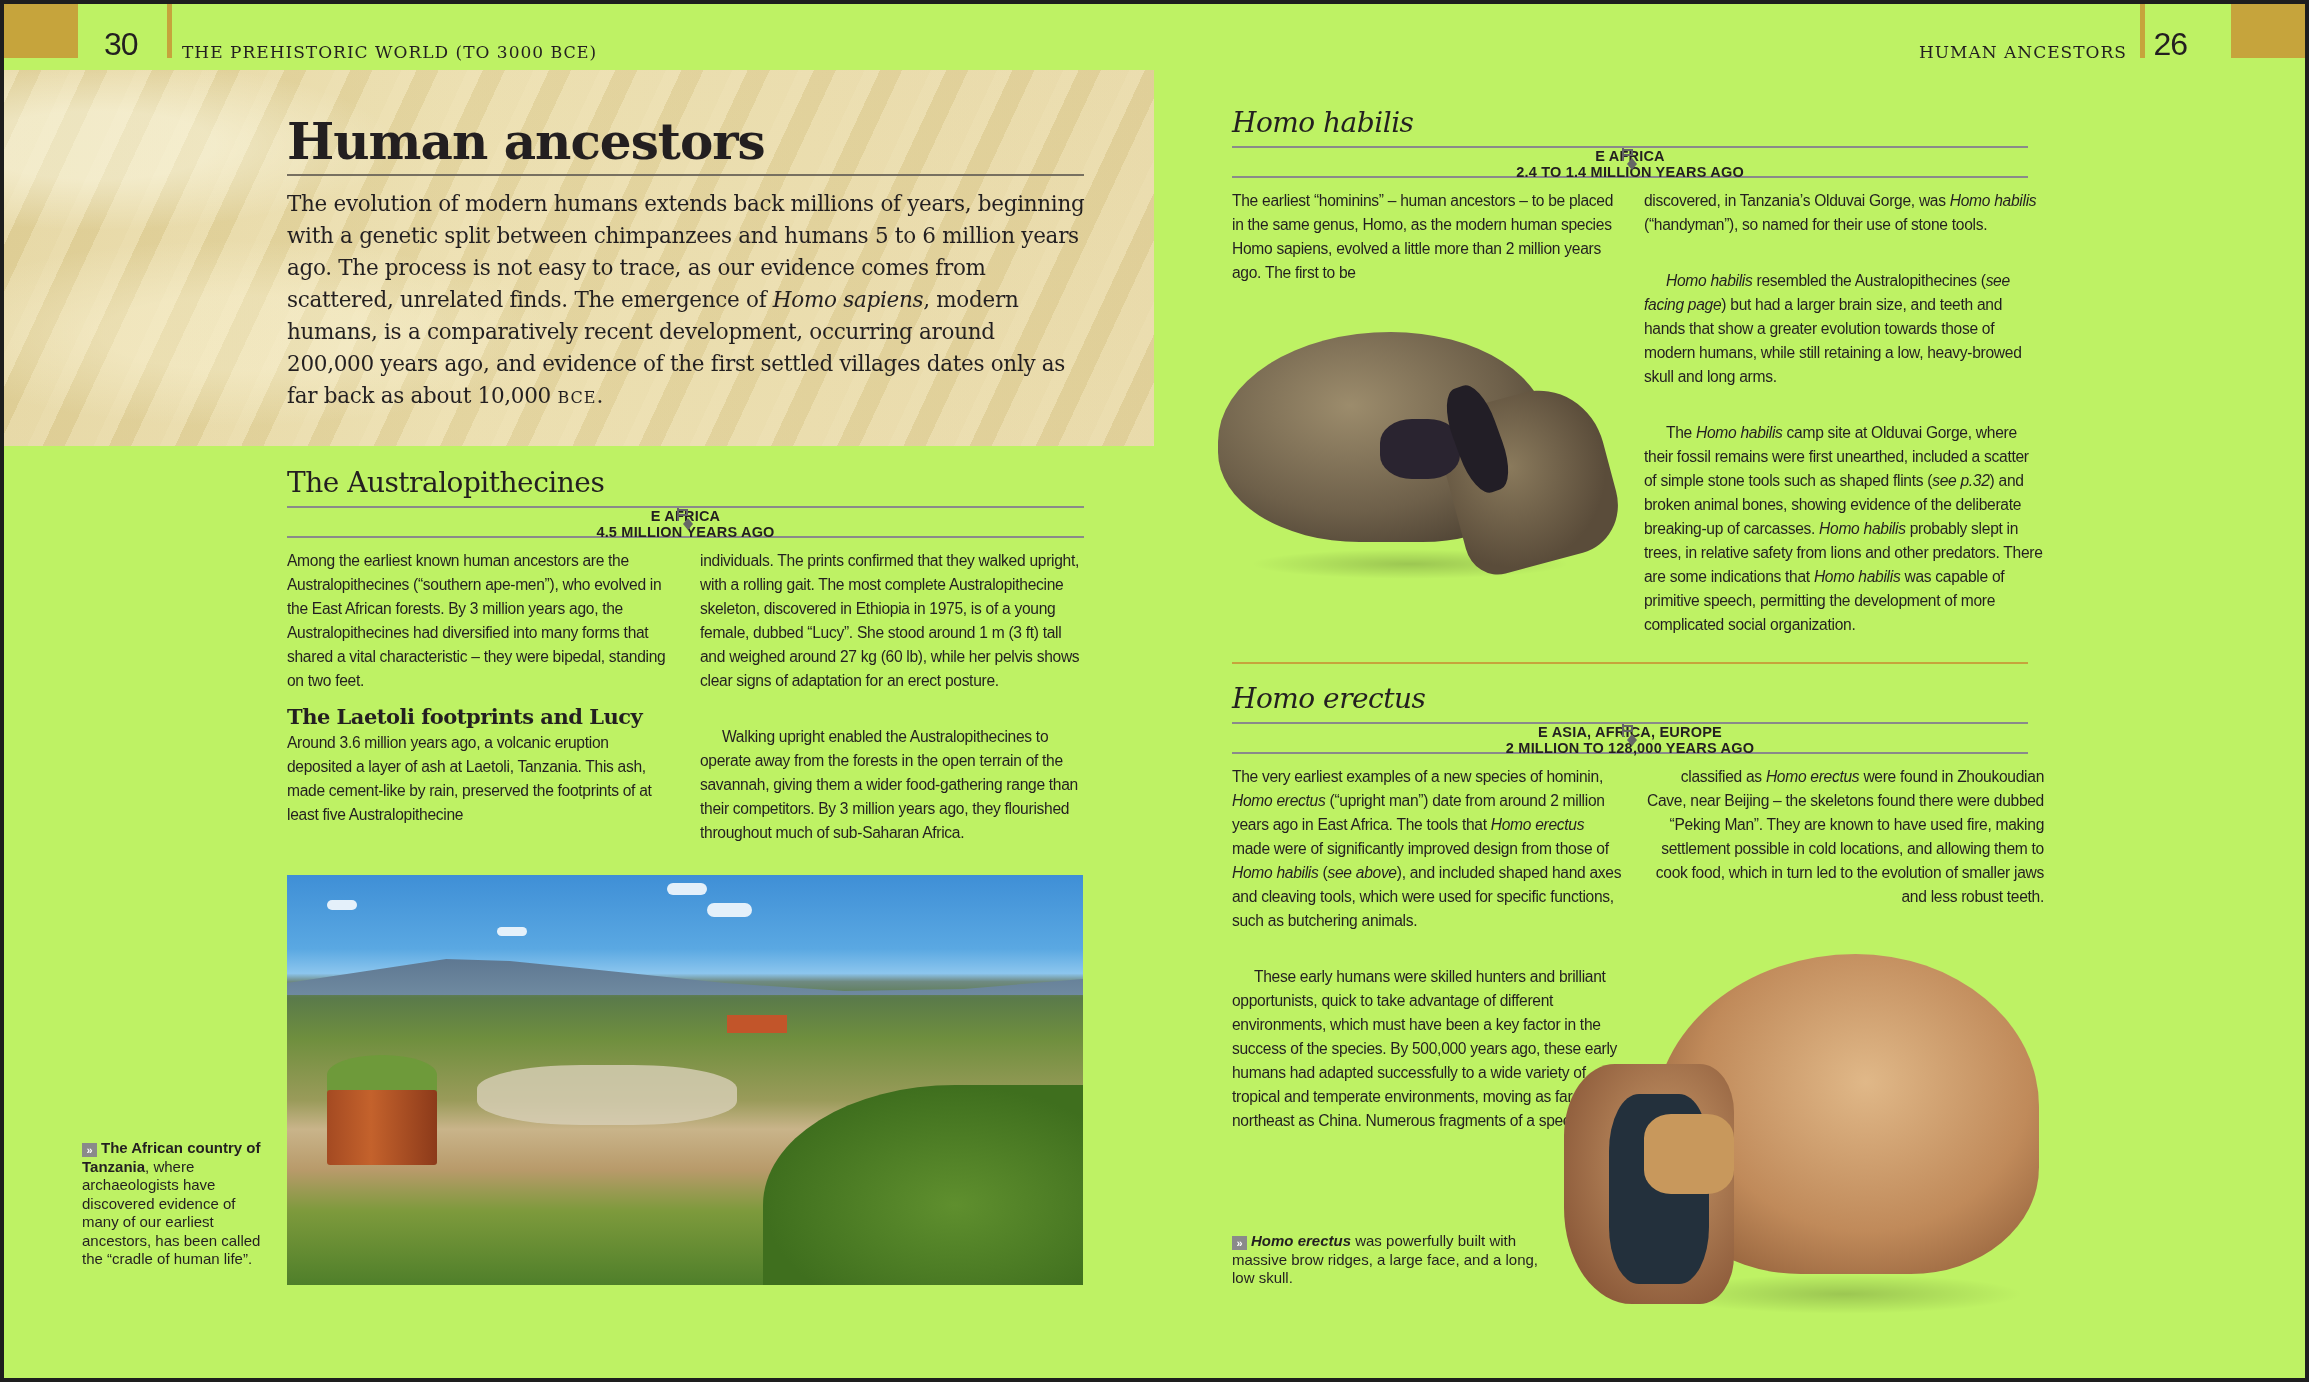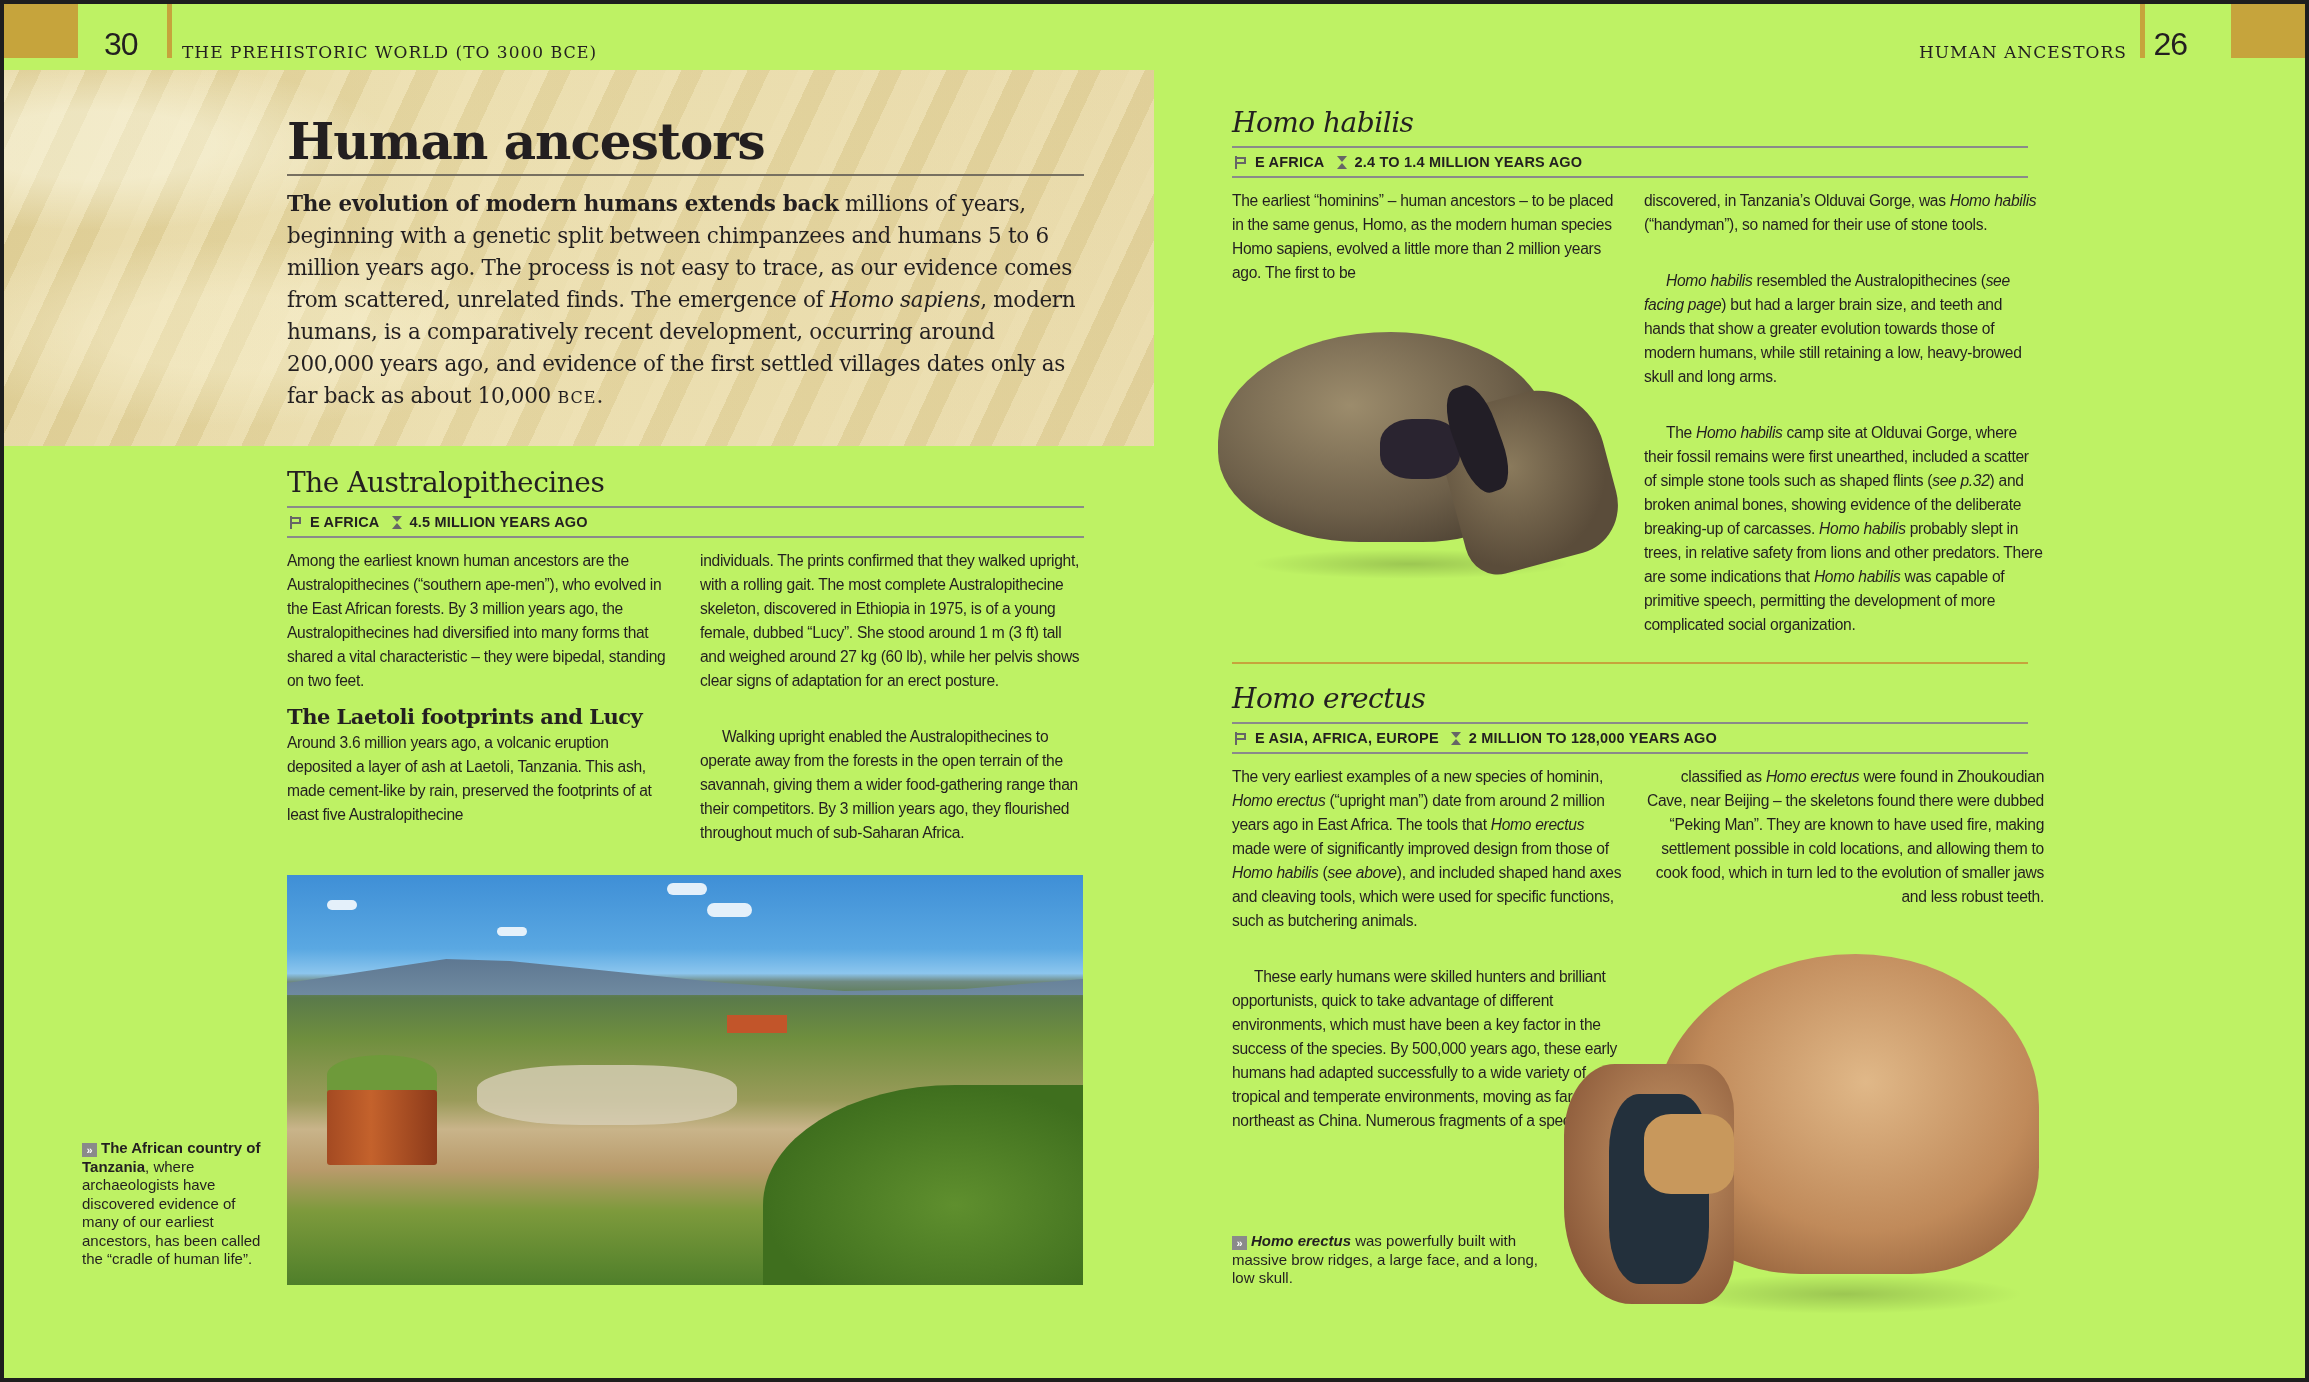--- a/index.html
+++ b/index.html
@@ -28,26 +28,26 @@
   .intro-panel { position:absolute; left:0; top:66px; width:1150px; height:376px;
     background:
       radial-gradient(ellipse at 8% 20%, rgba(255,255,240,0.45) 0 8%, transparent 20%),
       radial-gradient(ellipse at 20% 70%, rgba(255,250,225,0.35) 0 10%, transparent 25%),
       repeating-linear-gradient(115deg, rgba(255,248,220,0.25) 0 14px, rgba(200,180,110,0.15) 14px 34px, rgba(255,248,220,0.18) 34px 60px),
       linear-gradient(90deg, #e2d29c 0%, #e8daa8 40%, #e4d4a0 100%);
   }
   .main-title { position:absolute; left:283px; top:42px; margin:0; font-family:"DejaVu Serif", serif; font-weight:bold; font-size:50px; letter-spacing:-1px; color:#231f20; }
   .title-rule { position:absolute; left:283px; top:104px; width:797px; height:2px; background:#777060; }
   .intro-text { position:absolute; left:283px; top:118px; width:800px; font-family:"DejaVu Serif", serif; font-size:21.5px; line-height:32px; color:#231f20; letter-spacing:-0.3px; margin:0; }
-  .intro-text b { font-weight:bold; }
+  .intro-text b { font-weight:normal; }
 
   
   .sec-title { position:absolute; margin:0; font-family:"DejaVu Serif", serif; font-weight:normal; font-size:28px; color:#231f20; letter-spacing:-0.5px; }
   .sec-title.italic { font-style:italic; }
-  .meta-bar { position:absolute; height:28px; border-top:2px solid #8a8a8a; border-bottom:2px solid #8a8a8a; display:flex; align-items:center; font-family:"Liberation Sans", sans-serif; font-weight:bold; font-size:14.5px; letter-spacing:0.2px; color:#231f20; }
+  .meta-bar { position:absolute; height:28px; border-top:2px solid #8a8a8a; border-bottom:2px solid #8a8a8a; display:flex; align-items:center; font-family:"Liberation Sans", sans-serif; font-weight:bold; font-size:14.5px; letter-spacing:0.2px; color:#231f20;flex-direction:column; }
   .meta-icon { display:inline-block; width:13px; height:13px; margin:0 8px 0 2px; position:relative; }
   .flag-icon::before { content:""; position:absolute; left:1px; top:0; width:2px; height:13px; background:#666; }
   .flag-icon::after { content:""; position:absolute; left:3px; top:1px; width:9px; height:7px; border:2px solid #666; border-left:none; box-sizing:border-box; }
   .hourglass-icon { width:10px; margin-left:12px; }
   .hourglass-icon::before { content:""; position:absolute; left:0; top:0; width:0; height:0; border-left:5px solid transparent; border-right:5px solid transparent; border-top:6px solid #666; }
   .hourglass-icon::after { content:""; position:absolute; left:0; bottom:0; width:0; height:0; border-left:5px solid transparent; border-right:5px solid transparent; border-bottom:6px solid #666; }
 
   .col { position:absolute; font-family:"Liberation Sans", sans-serif; font-size:15.6px; line-height:24px; color:#231f20; letter-spacing:-0.3px; }
   .col p { margin:0; }
   .col p.indent { text-indent:22px;margin-top:32px; }

